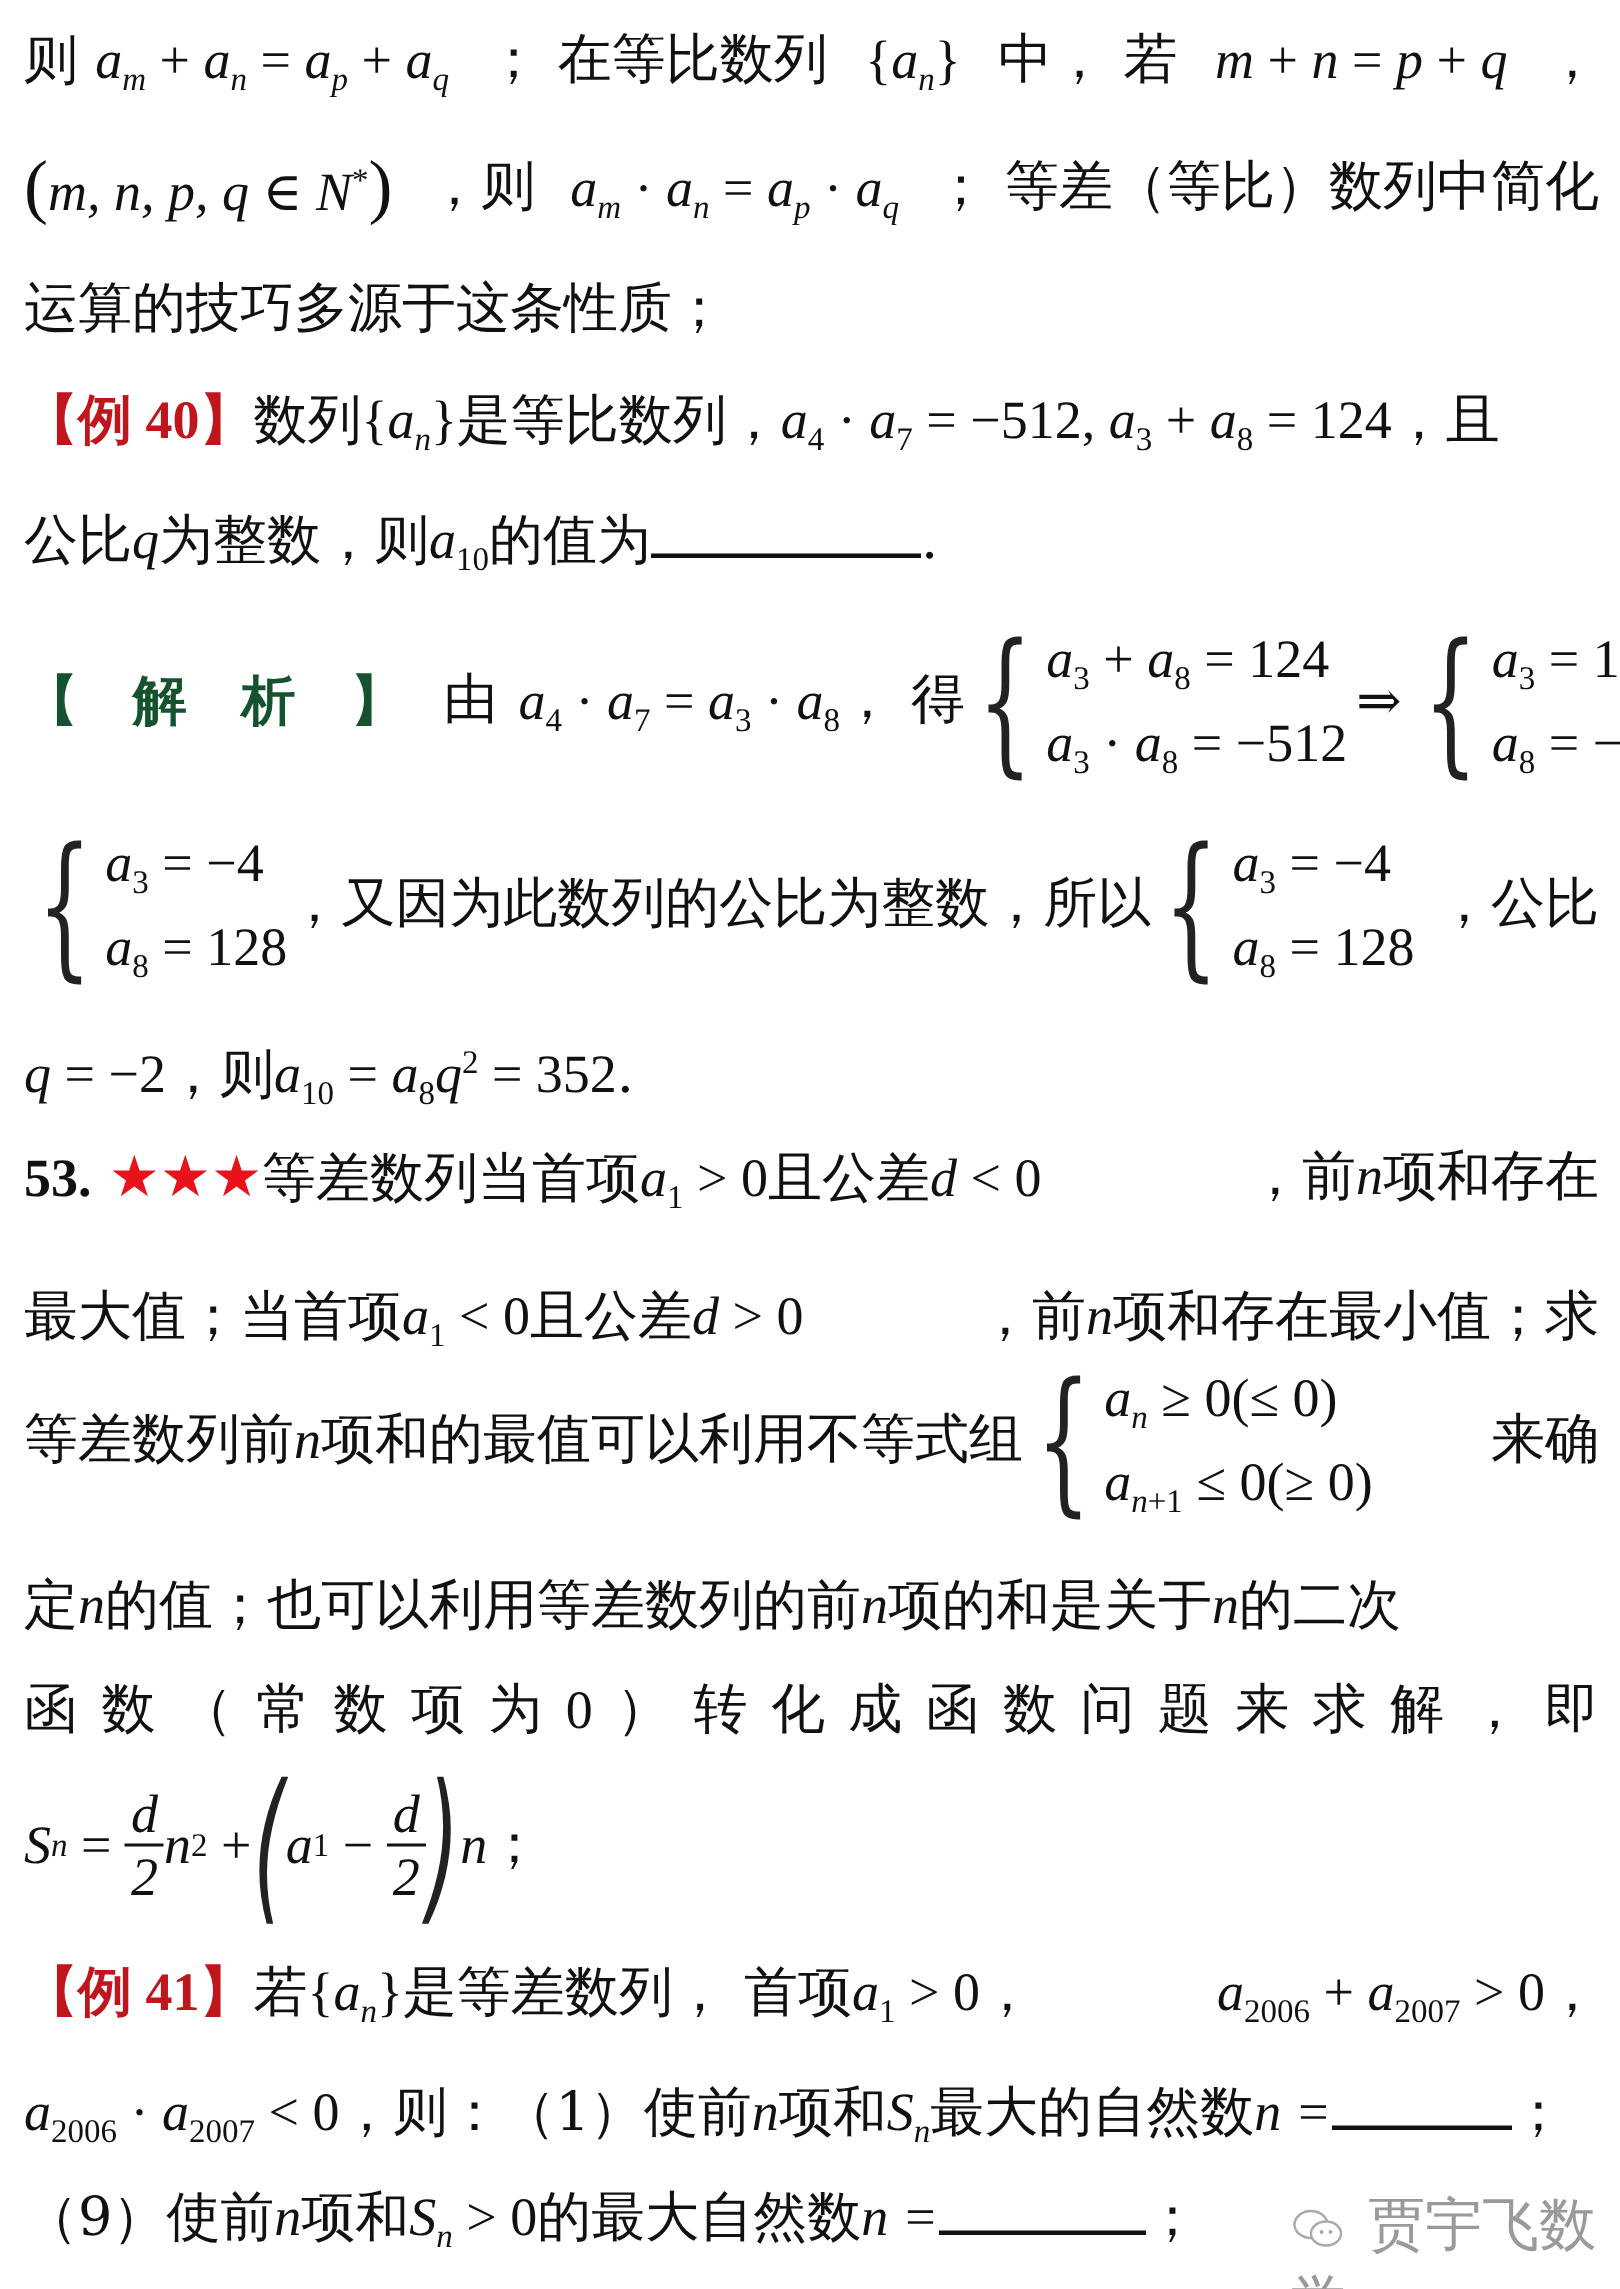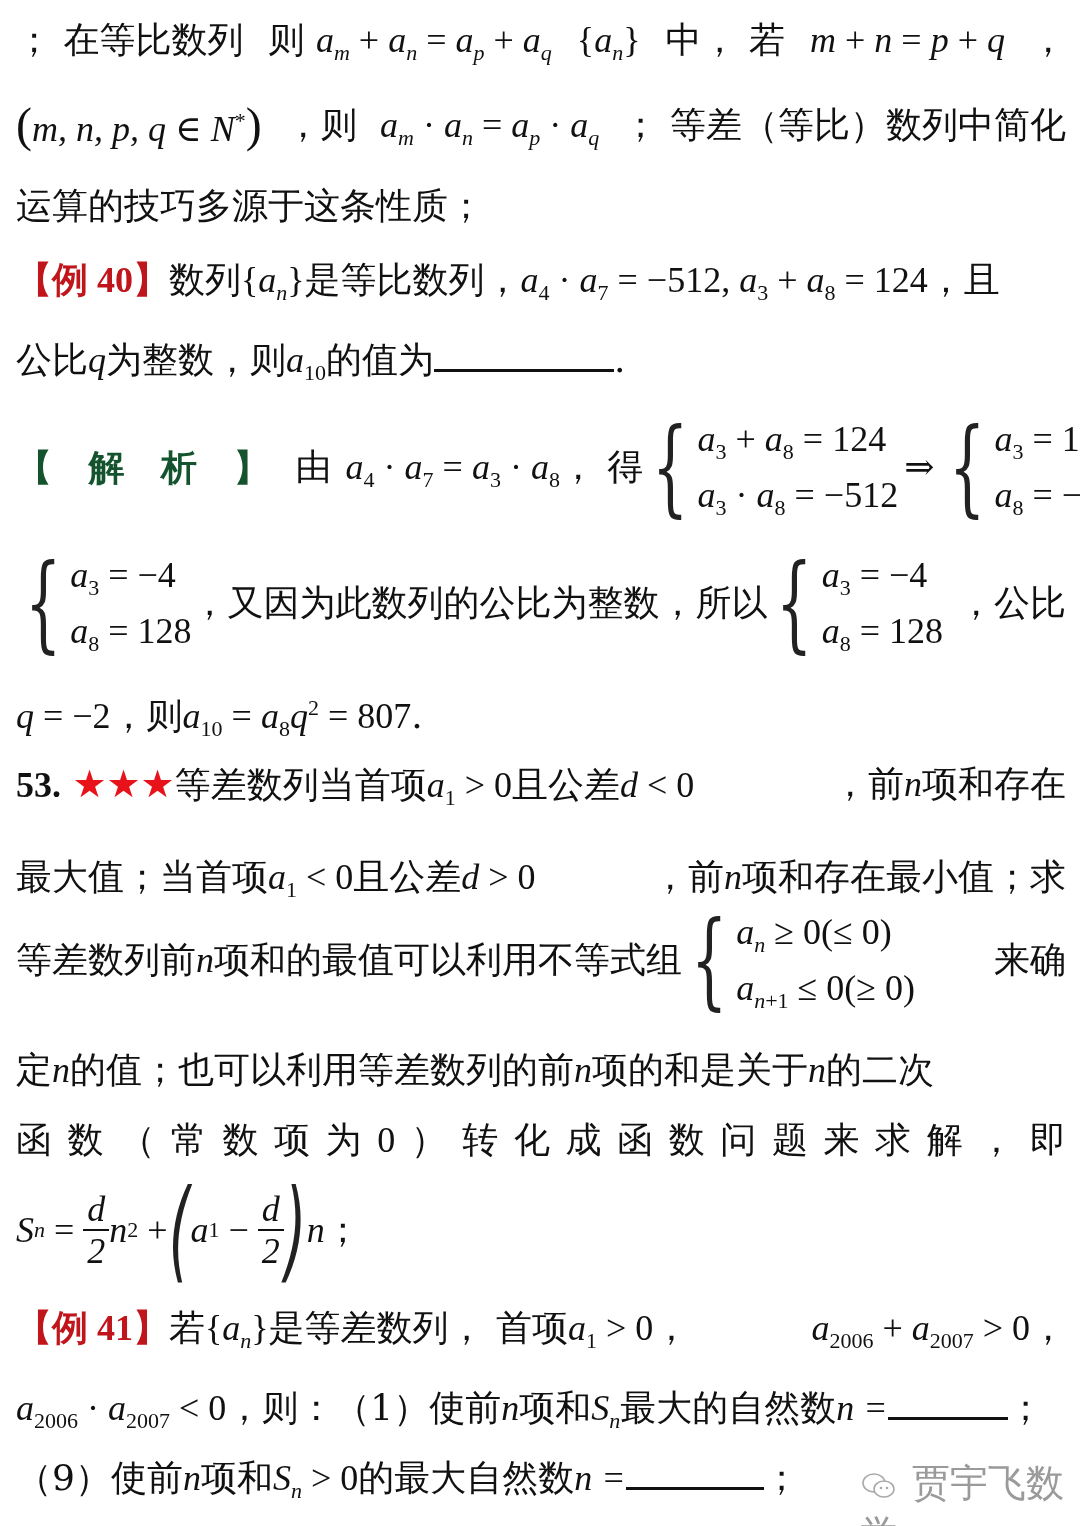--- a/index.html
+++ b/index.html
@@ -29,22 +29,22 @@
     .frac .top { border-bottom: 2px solid #111; padding: 0 4px; line-height: 40px; font-style: italic; }
     .frac .bot { line-height: 40px; }
     .bigparen { font-size: 110px; font-weight: 100; line-height: 1; vertical-align: middle; font-family: "DejaVu Sans", sans-serif; color: #222; transform: scaleX(0.5); display: inline-block; margin: 0 -10px; }
     .watermark { position: absolute; left: 860px; top: 1458px; font-size: 38px; color: #9a9a9a; font-family: "DejaVu Sans", sans-serif; }
     .wm-icon { display: inline-block; width: 40px; height: 30px; vertical-align: middle; }
   </style>
 </head>
 <body>
 
 <div class="line justify" style="top:18px;">
+  <span><span>则</span> <span class="m">a<sub>m</sub> <span class="r">+</span> a<sub>n</sub> <span class="r">=</span> a<sub>p</sub> <span class="r">+</span> a<sub>q</sub></span></span>
   <span>；  在等比数列</span>
-  <span><span>则</span> <span class="m">a<sub>m</sub> <span class="r">+</span> a<sub>n</sub> <span class="r">=</span> a<sub>p</sub> <span class="r">+</span> a<sub>q</sub></span></span>
   <span class="m"><span class="r">{</span>a<sub>n</sub><span class="r">}</span></span>
   <span>中，  若</span>
   <span class="m">m <span class="r">+</span> n <span class="r">=</span> p <span class="r">+</span> q</span>
   <span>，</span>
 </div>
 
 <div class="line justify" style="top:103px;">
   <span class="m"><span class="r" style="font-size:48px;">(</span>m, n, p, q <span class="r">∈</span> N<sup class="num">*</sup><span class="r" style="font-size:48px;">)</span></span>
   <span>，则</span>
   <span class="m">a<sub>m</sub> <span class="r">·</span> a<sub>n</sub> <span class="r">=</span> a<sub>p</sub> <span class="r">·</span> a<sub>q</sub></span>
@@ -97,21 +97,21 @@
     <span class="brace">{</span>
     <span class="sys-rows">
       <span class="m">a<sub class="num">3</sub> <span class="r">= −4</span></span>
       <span class="m">a<sub class="num">8</sub> <span class="r">= 128</span></span>
     </span>
   </span>
   <span style="margin-left:auto;">，公比</span>
 </div>
 
 <div class="line" style="top:694px;">
-  <span class="m">q <span class="r">= −2</span></span><span>，则</span><span class="m">a<sub class="num">10</sub> <span class="r">=</span> a<sub class="num">8</sub>q<sup class="num">2</sup> <span class="r">= 807</span></span><span>.</span>
+  <span class="m">q <span class="r">= −2</span></span><span>，则</span><span class="m">a<sub class="num">10</sub> <span class="r">=</span> a<sub class="num">8</sub>q<sup class="num">2</sup> <span class="r">= 352</span></span><span>.</span>
 </div>
 
 <div class="line justify" style="top:762px;">
   <span><span class="bold-num">53.</span> <span class="star">★★★</span><span>等差数列当首项</span><span class="m">a<sub class="num">1</sub> <span class="r">&gt; 0</span></span><span>且公差</span><span class="m">d <span class="r">&lt; 0</span></span></span>
   <span><span>，前</span><span class="m">n</span><span>项和存在</span></span>
 </div>
 
 <div class="line justify" style="top:832px;margin-top:23px;">
   <span><span>最大值；当首项</span><span class="m">a<sub class="num">1</sub> <span class="r">&lt; 0</span></span><span>且公差</span><span class="m">d <span class="r">&gt; 0</span></span></span>
   <span><span>，前</span><span class="m">n</span><span>项和存在最小值；求</span></span>

